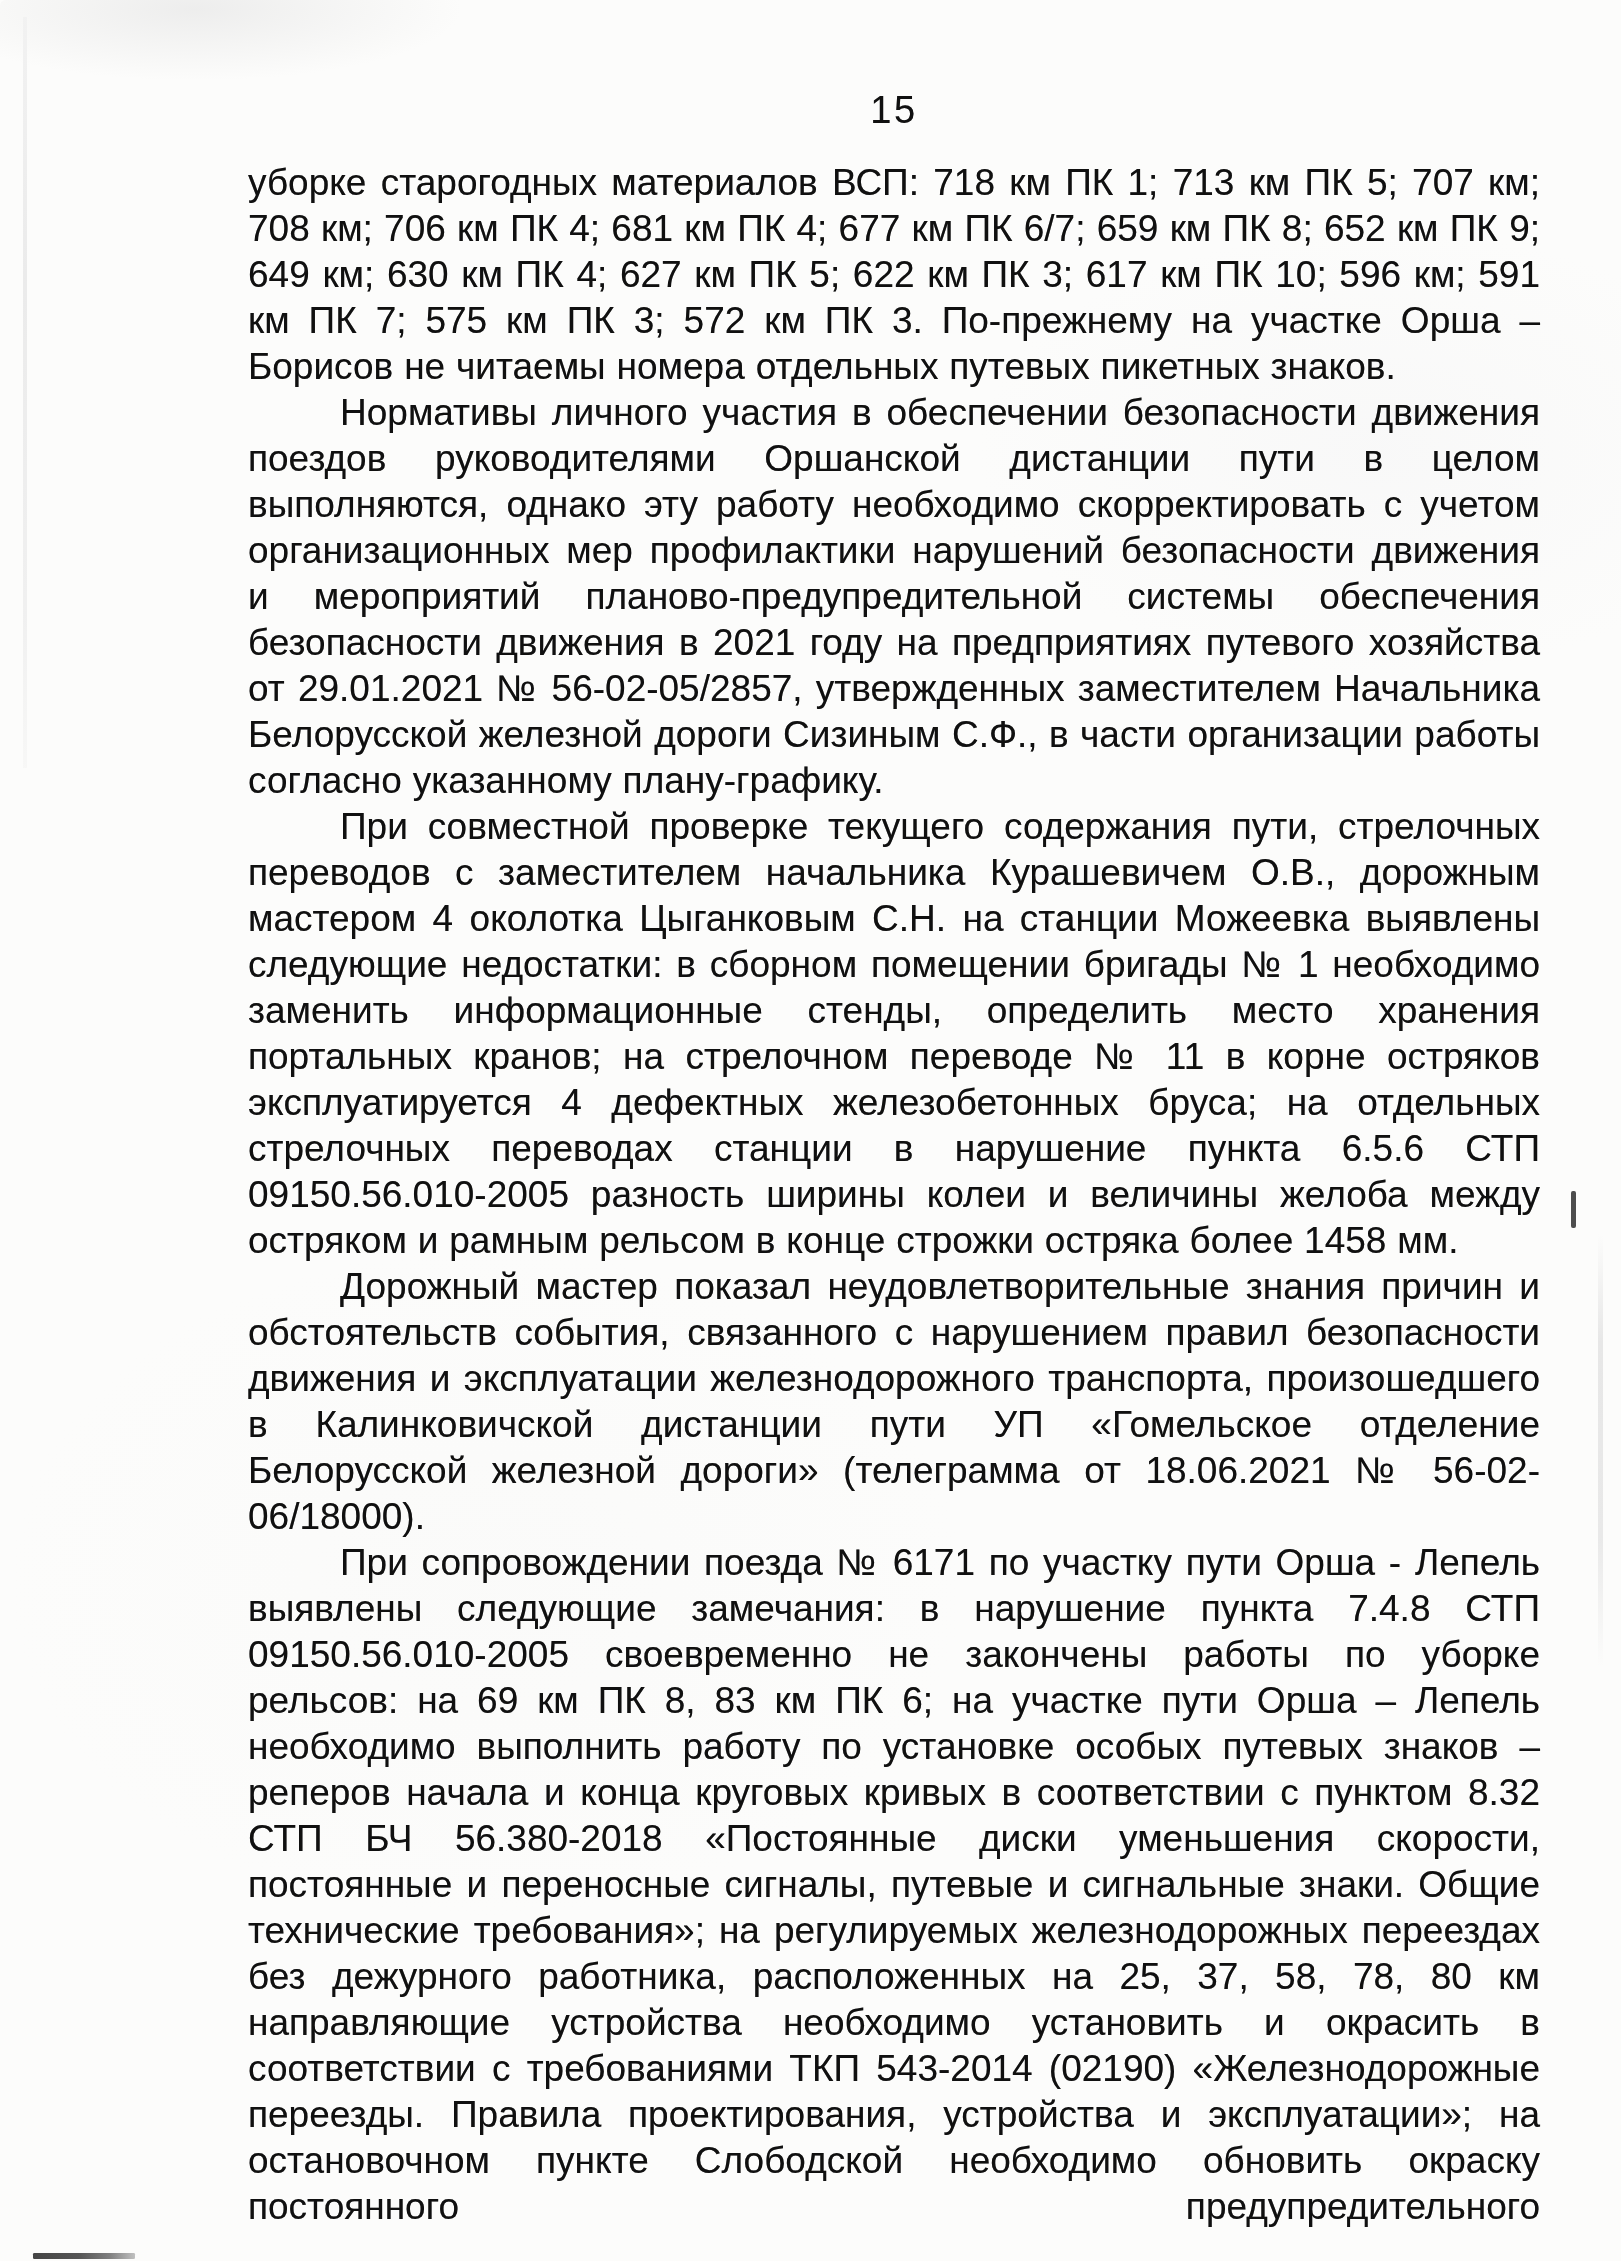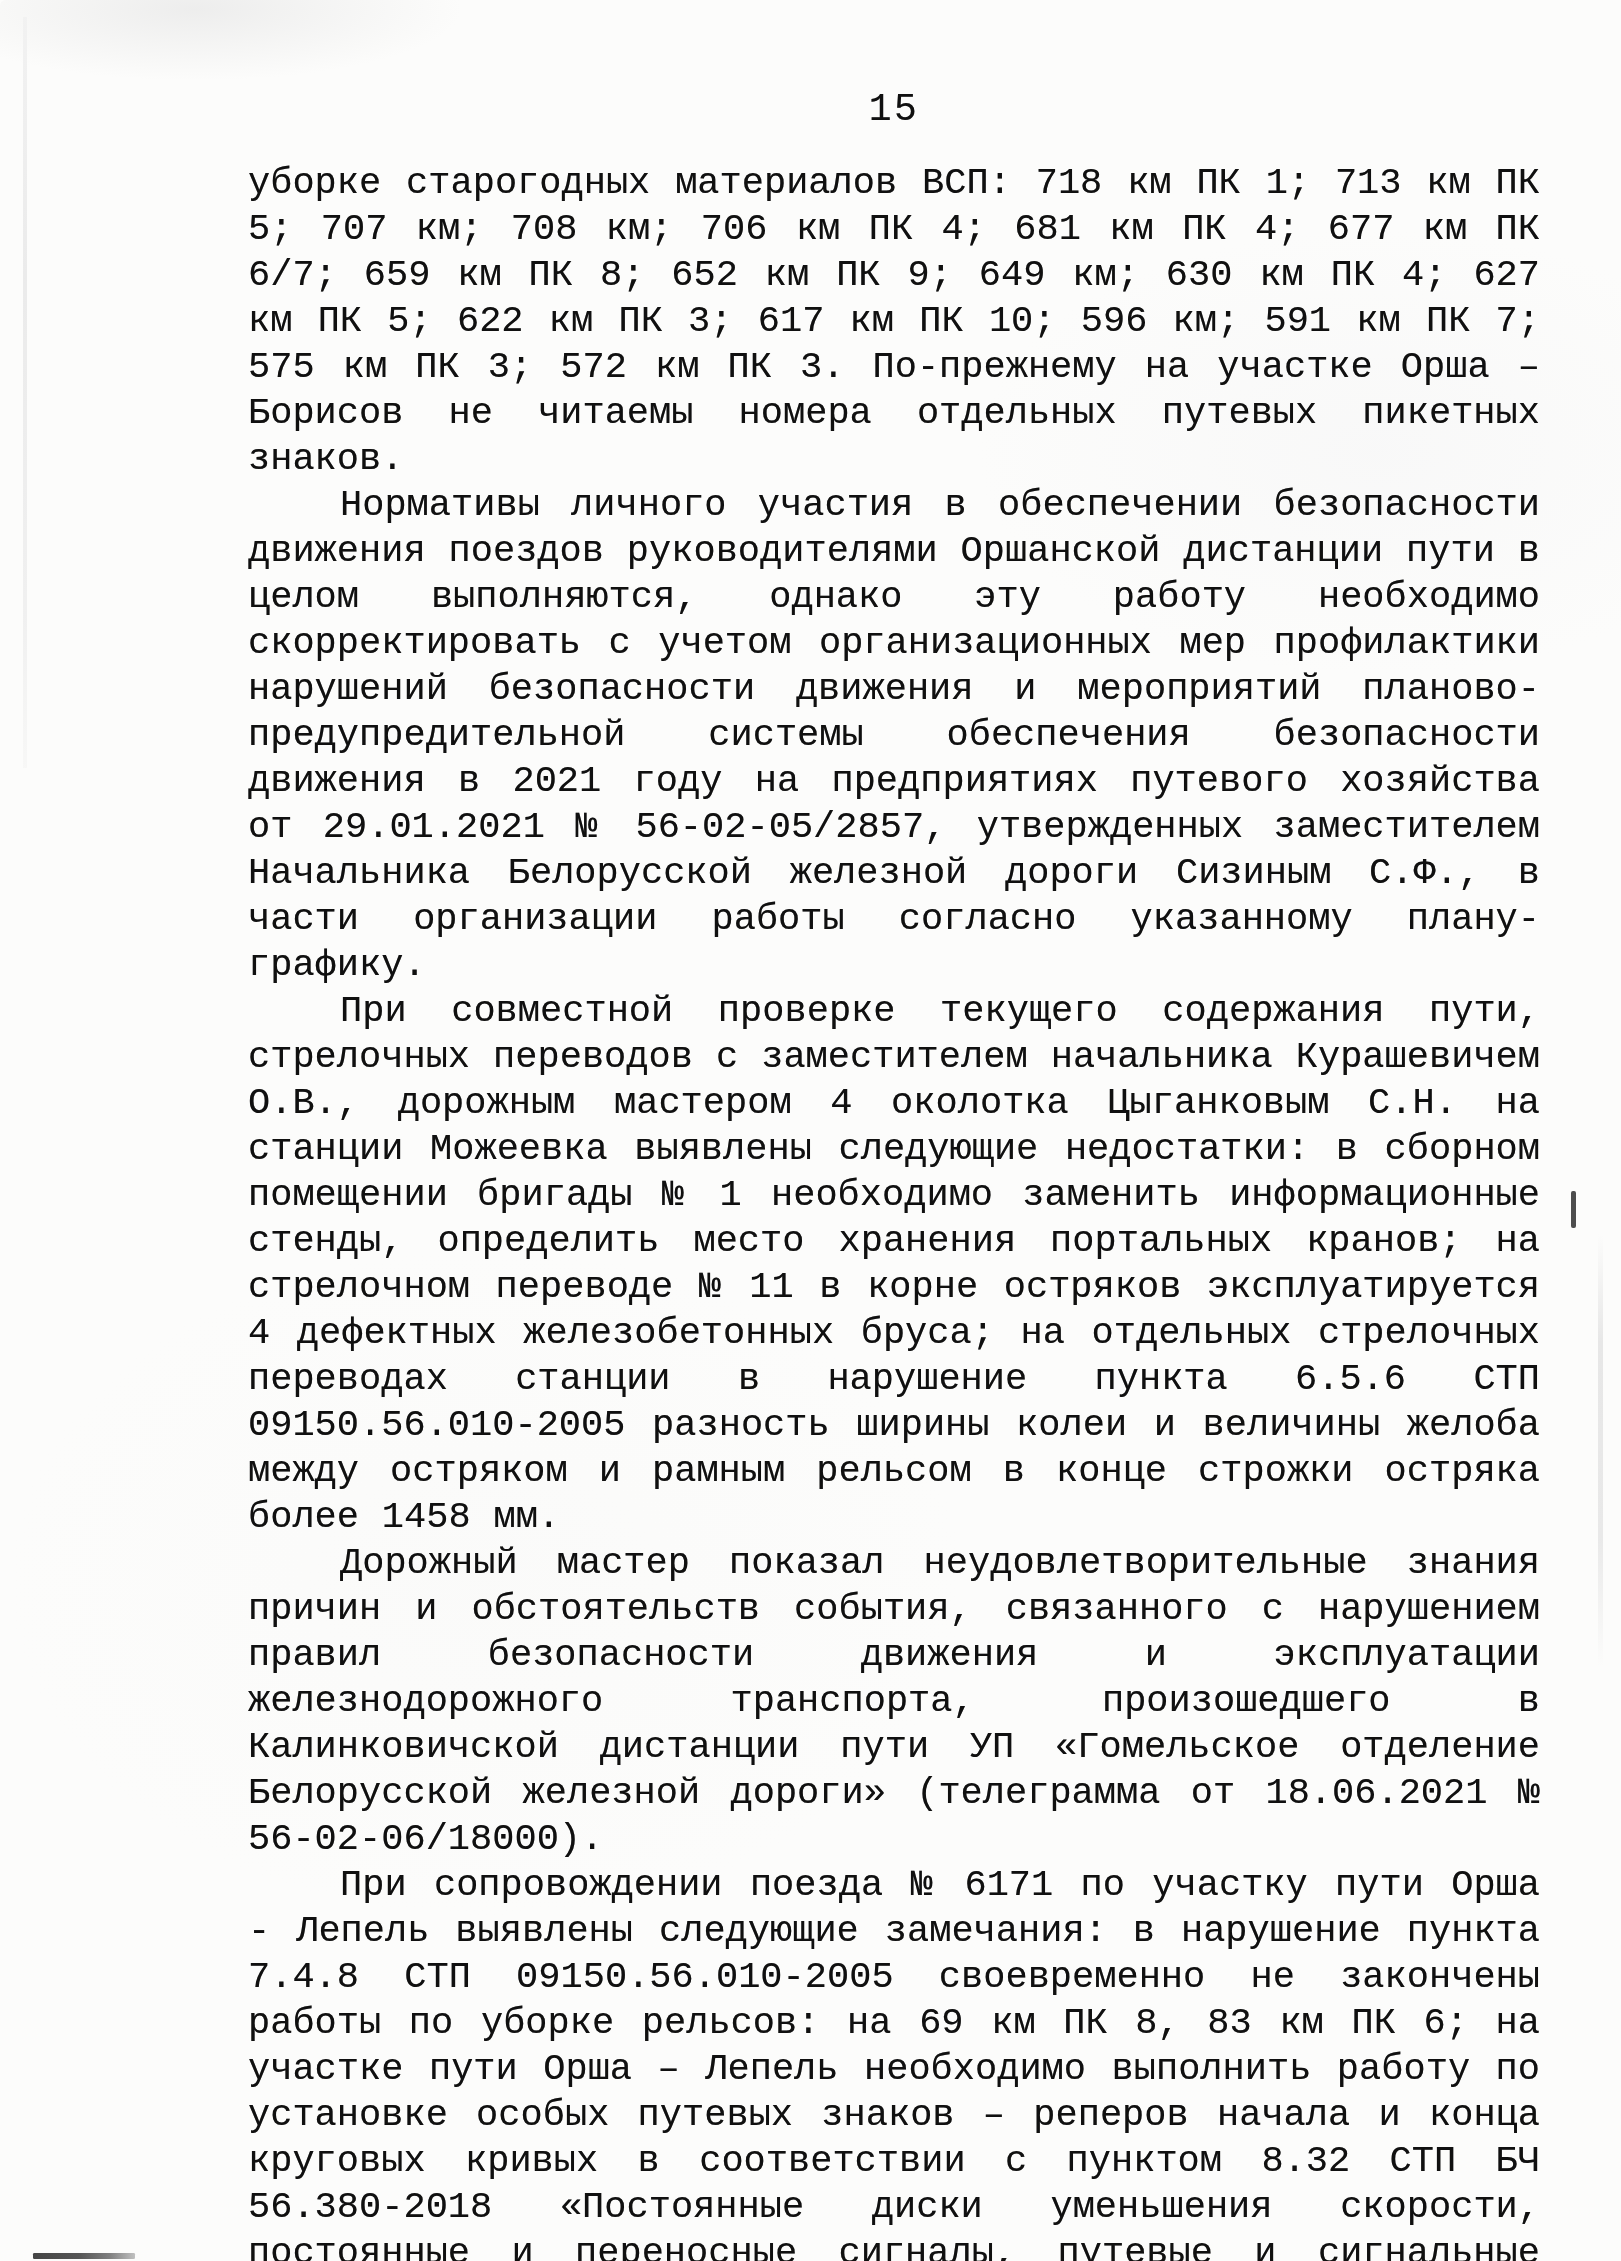--- a/index.html
+++ b/index.html
@@ -11,21 +11,21 @@
   .sheet {
     position: relative;
     width: 1621px;
     height: 2261px;
     background:
       radial-gradient(ellipse 382px 102px at 12% 0.4%, rgba(225,225,225,0.55), rgba(225,225,225,0) 70%),
       radial-gradient(ellipse 572px 318px at 85% 20%, rgba(248,248,248,0.9), rgba(248,248,248,0) 70%),
       radial-gradient(ellipse 636px 445px at 30% 70%, rgba(250,250,249,0.8), rgba(250,250,249,0) 75%),
       #fcfcfb;
     overflow: hidden;
-    font-family: Liberation Mono, monospace;
+    font-family: Liberation Sans, sans-serif;
     color: #101010;
     border-radius: 6px;
   }
   .page-number {
     position: absolute;
     top: 87px;
     left: 248px;
     width: 1292px;
     text-align: center;
     font-size: 38px;

